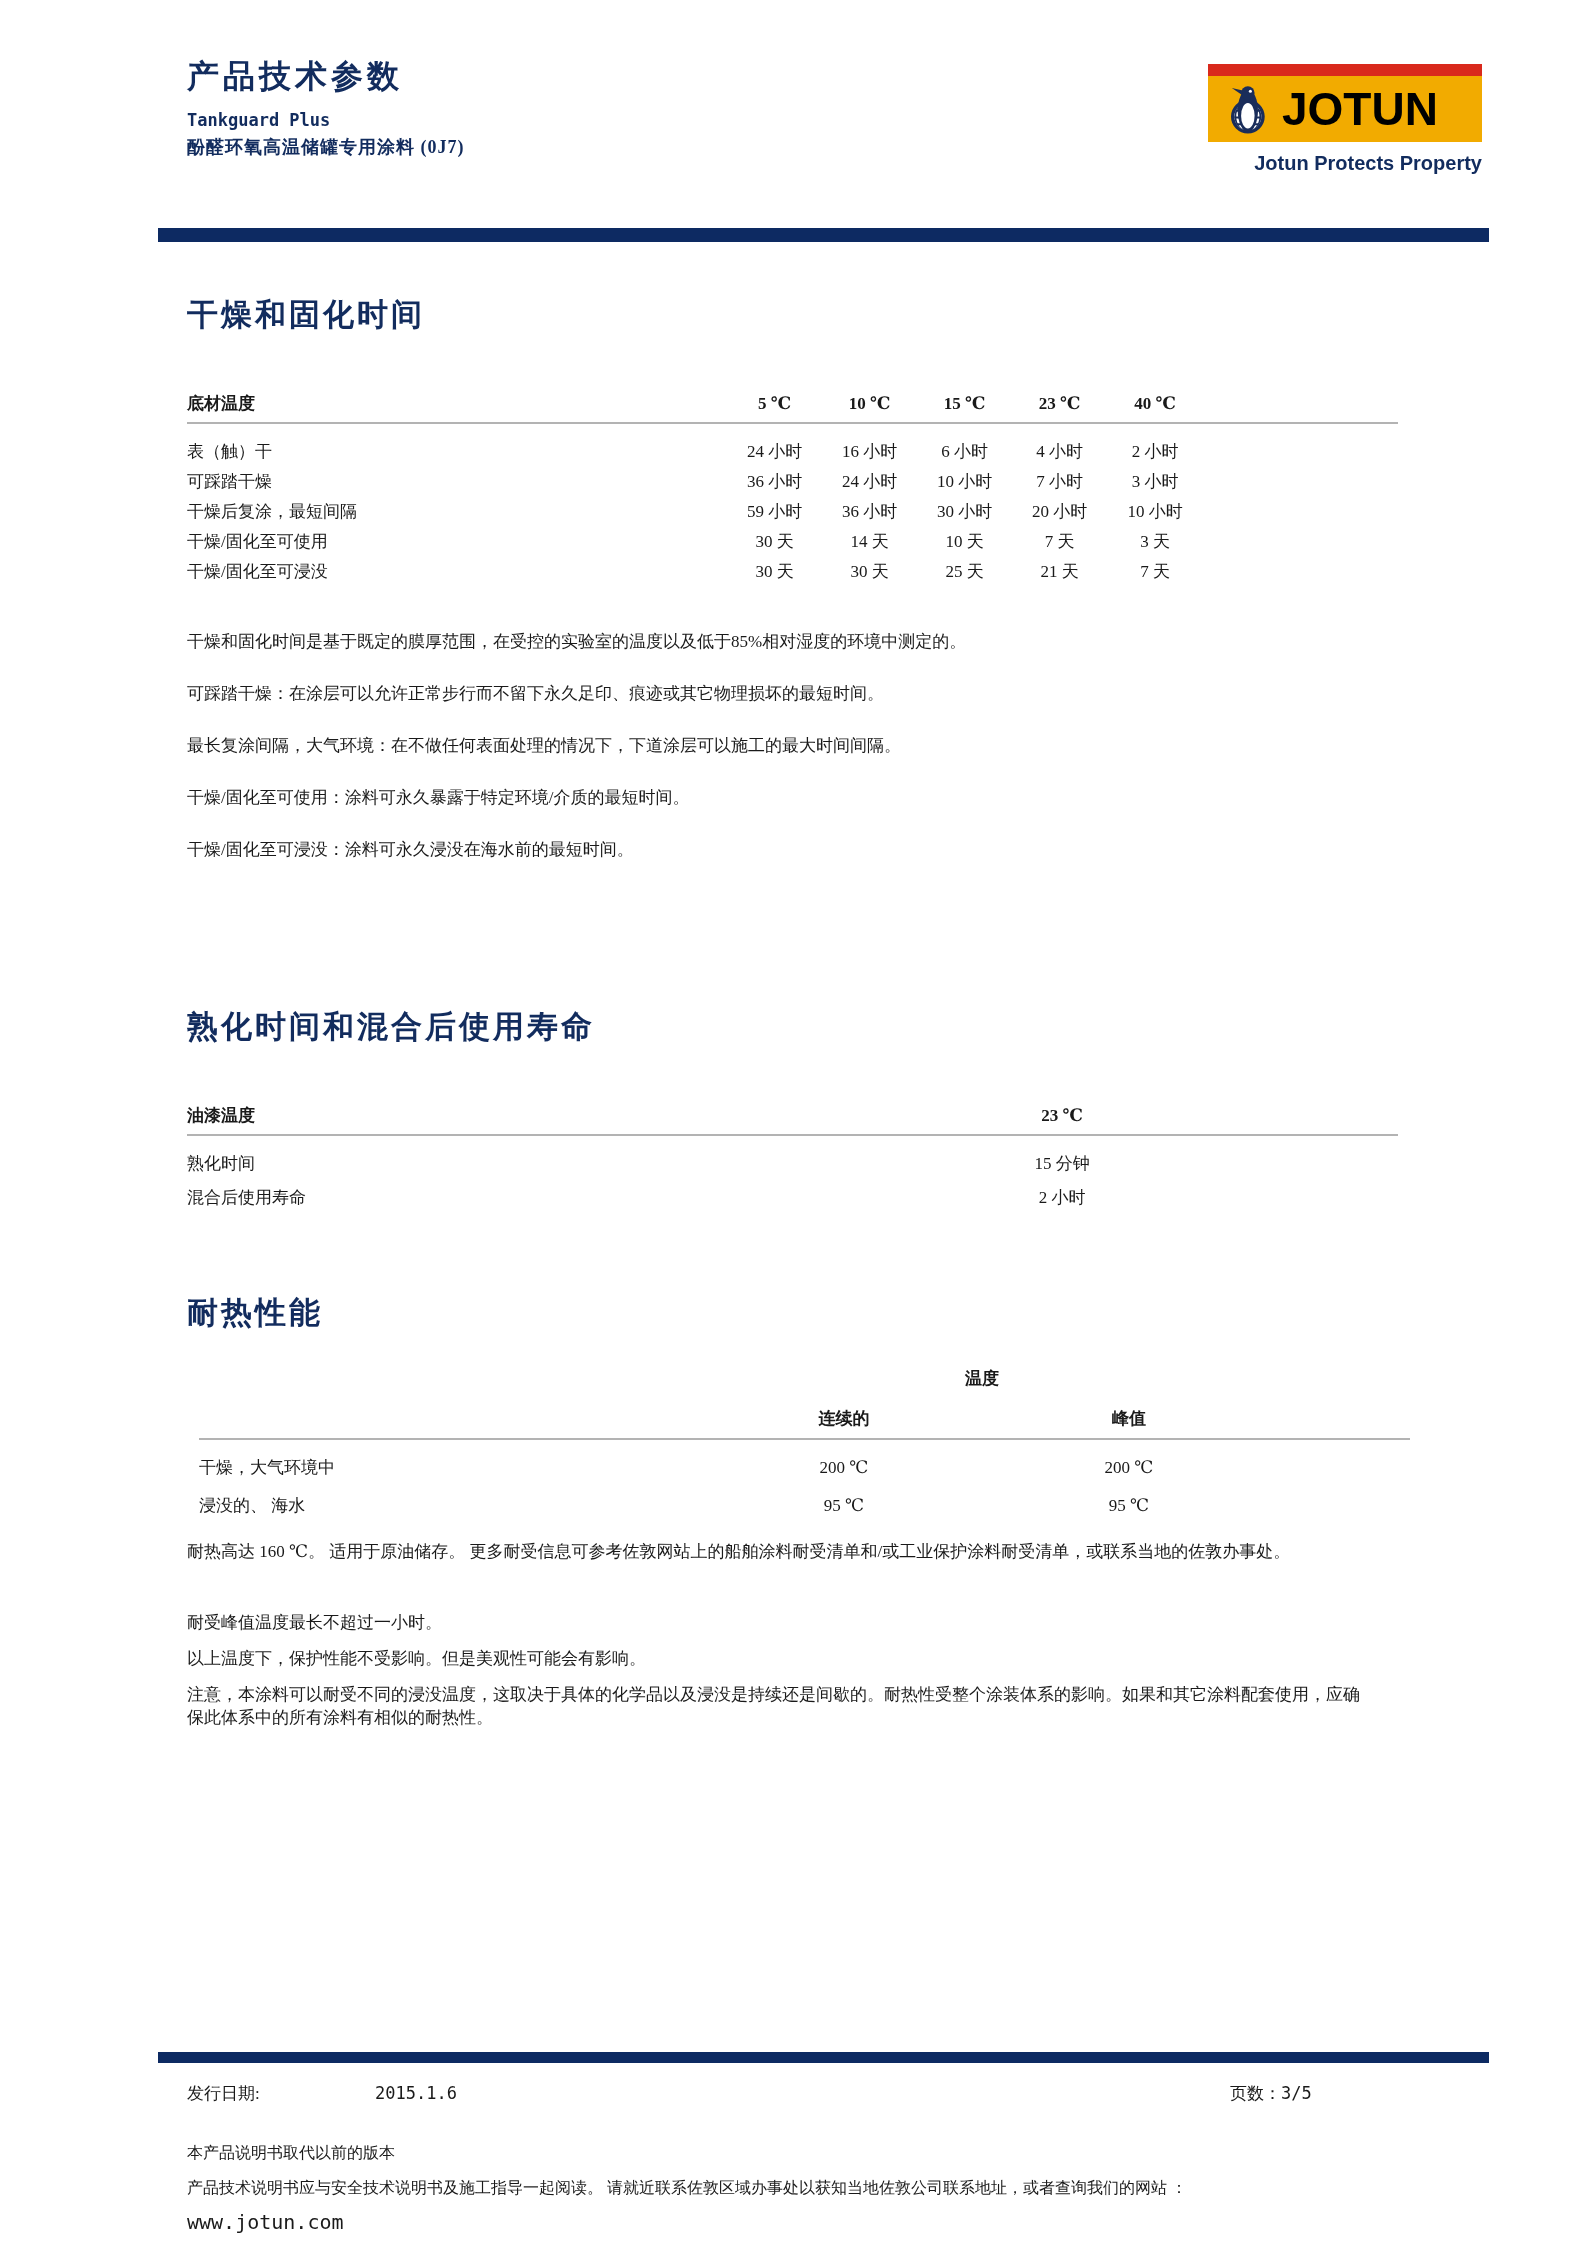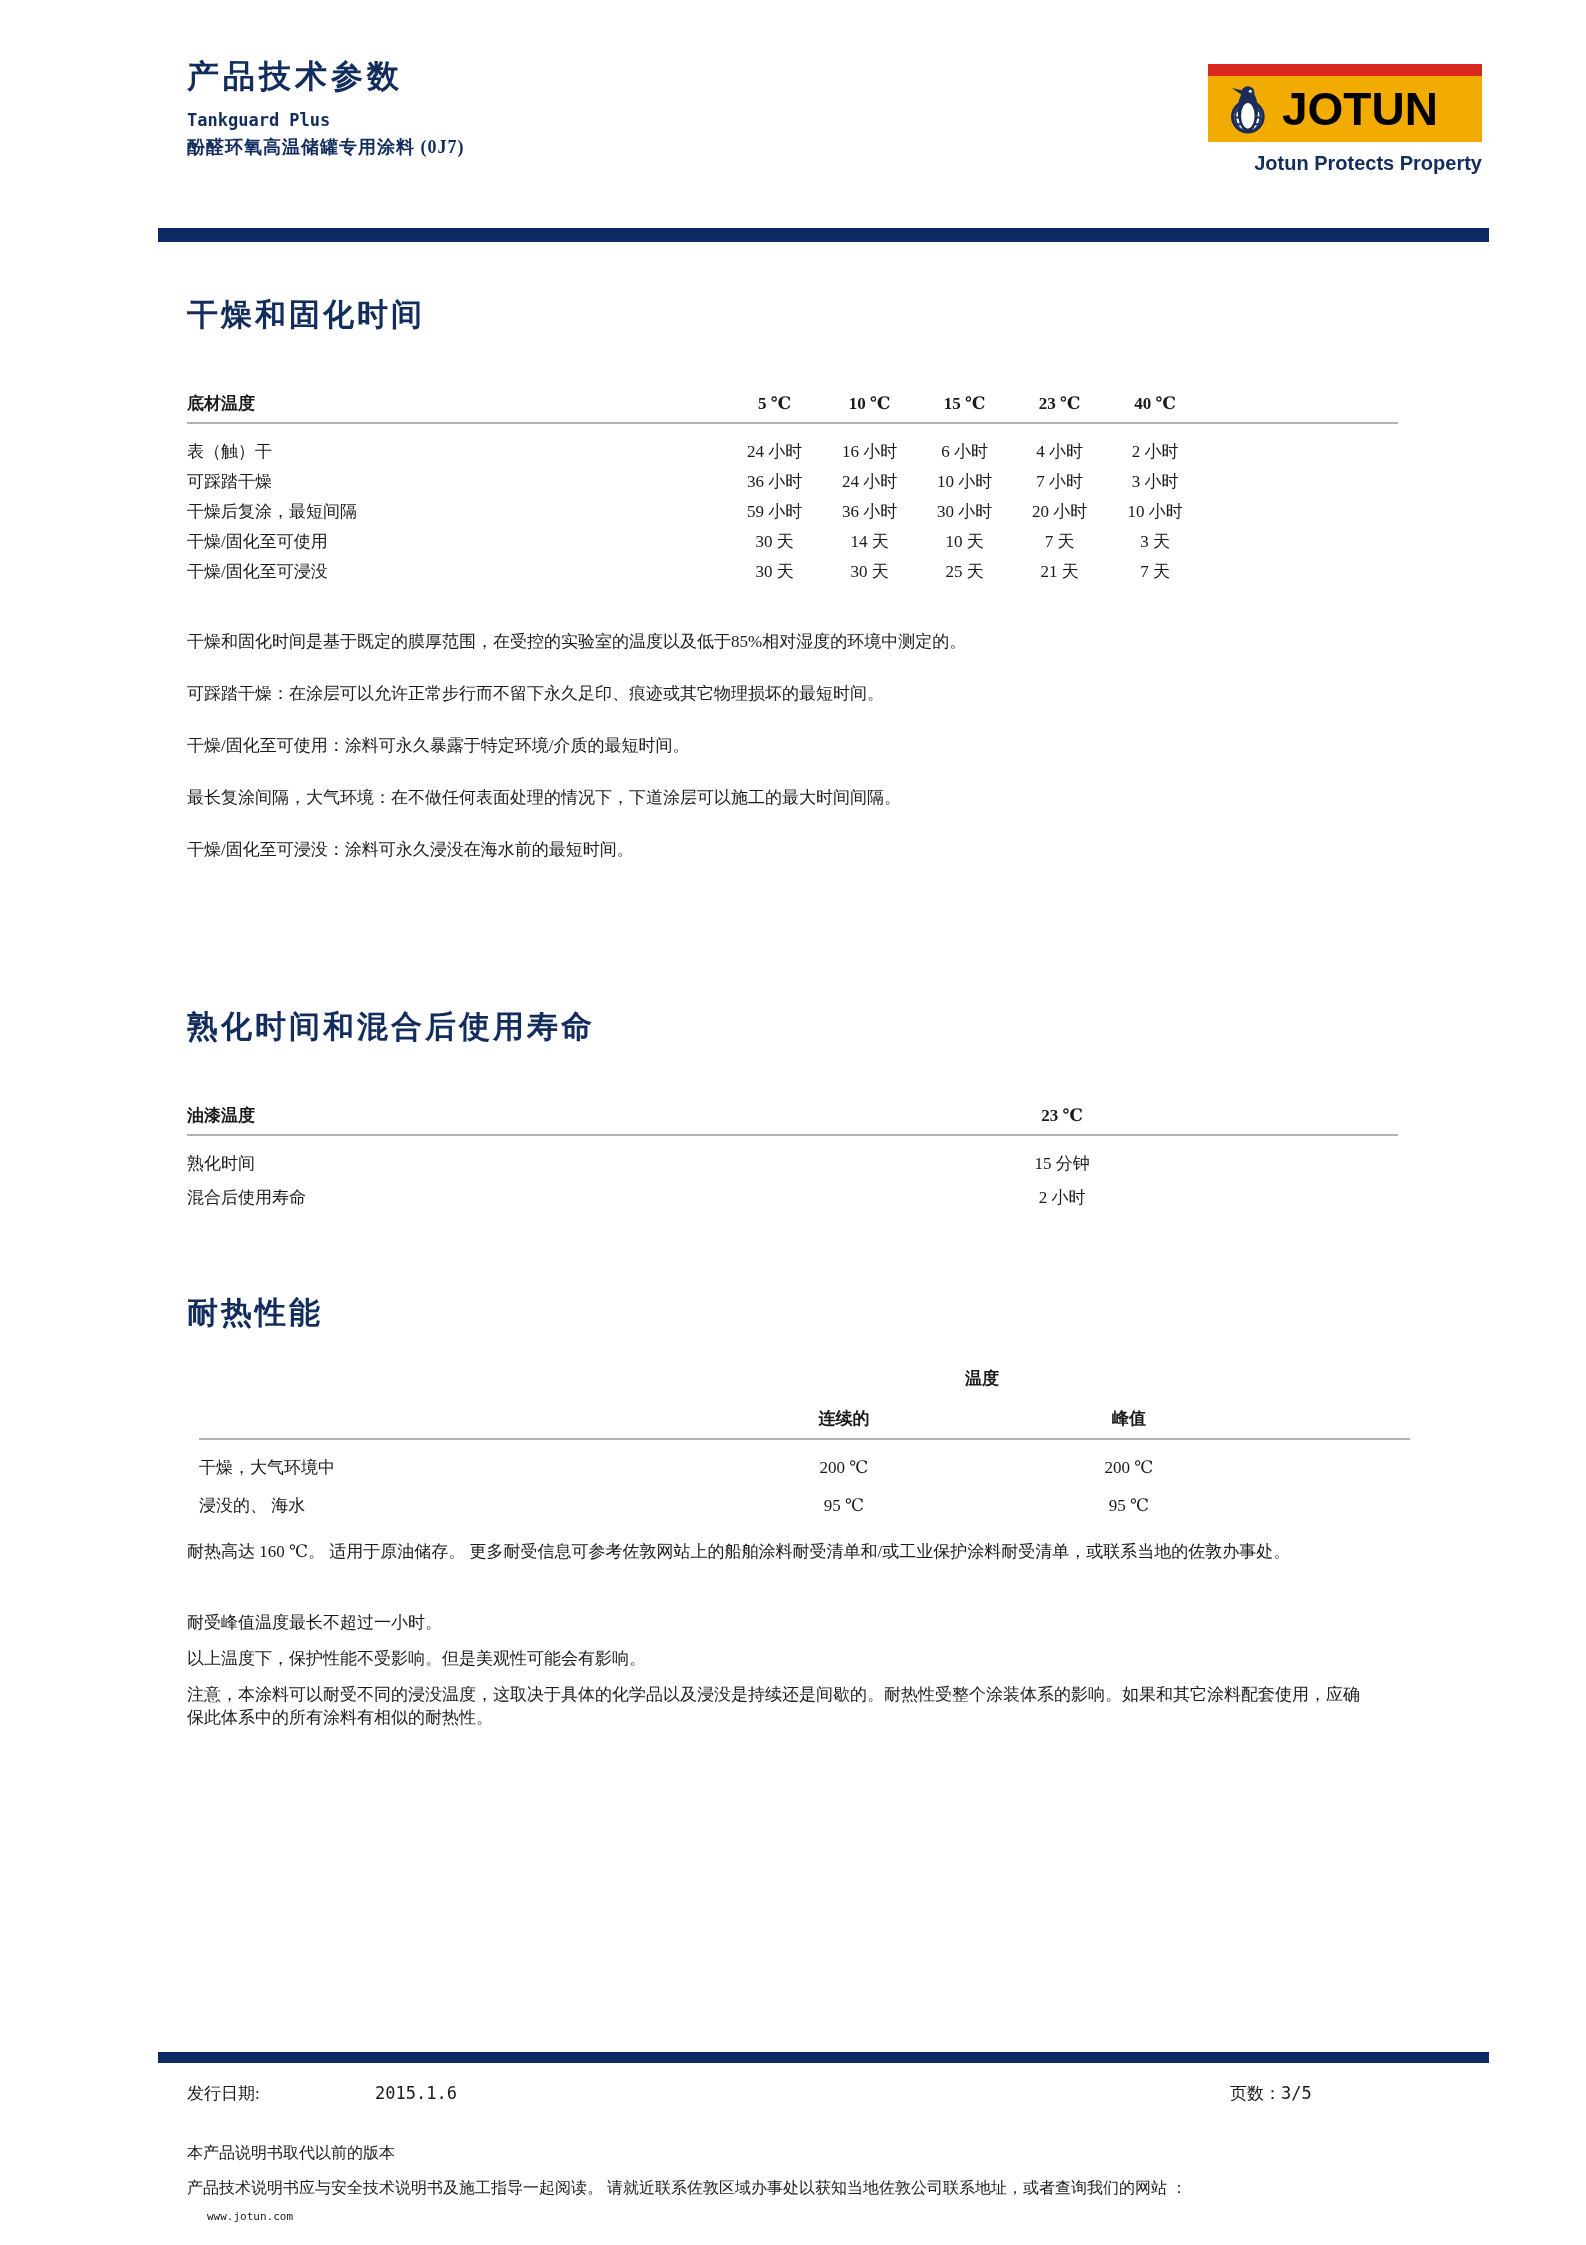--- a/index.html
+++ b/index.html
@@ -66,21 +66,21 @@
   #notes2{top:1540px;}
   #notes2 p{margin:0 0 13px;line-height:23px;}
   #notes2 p.gap-after{margin-bottom:48px;}
 
   
   .footer-row{position:absolute;left:187px;top:2082px;width:1211px;font-size:17px;}
   .issue-label{display:inline-block;width:188px;}
   .pages{position:absolute;left:1043px;top:0;}
   .f-note1{position:absolute;left:187px;top:2143px;font-size:16px;}
   .f-note2{position:absolute;left:187px;top:2176px;width:1310px;font-size:16px;line-height:24px;}
-  .f-web{position:absolute;left:187px;top:2210px;font-size:11px;margin-left:20px;}
+  .f-web{position:absolute;left:187px;top:2210px;font-size:20px;}
   .mono{font-family:"DejaVu Sans Mono","Liberation Mono",monospace;}
 </style>
 </head>
 <body>
 
 <div class="page">
 
   <div class="doc-title">产品技术参数</div>
   <div class="product-name">Tankguard Plus</div>
   <div class="product-subtitle">酚醛环氧高温储罐专用涂料 (0J7)</div>
@@ -167,22 +167,22 @@
         <span class="c">25 天</span>
         <span class="c">21 天</span>
         <span class="c">7 天</span>
       </div>
     </div>
   </div>
 
   <div class="notes" id="notes1">
     <p>干燥和固化时间是基于既定的膜厚范围，在受控的实验室的温度以及低于85%相对湿度的环境中测定的。</p>
     <p>可踩踏干燥：在涂层可以允许正常步行而不留下永久足印、痕迹或其它物理损坏的最短时间。</p>
+    <p>最长复涂间隔，大气环境：在不做任何表面处理的情况下，下道涂层可以施工的最大时间间隔。</p>
     <p>干燥/固化至可使用：涂料可永久暴露于特定环境/介质的最短时间。</p>
-    <p>最长复涂间隔，大气环境：在不做任何表面处理的情况下，下道涂层可以施工的最大时间间隔。</p>
     <p>干燥/固化至可浸没：涂料可永久浸没在海水前的最短时间。</p>
   </div>
 
   <div class="section-title" id="sec2-title">熟化时间和混合后使用寿命</div>
 
   <div class="table" id="table2">
     <div class="t2-row t2-head">
       <span>油漆温度</span>
       <span class="t2-val">23 ℃</span>
     </div>

